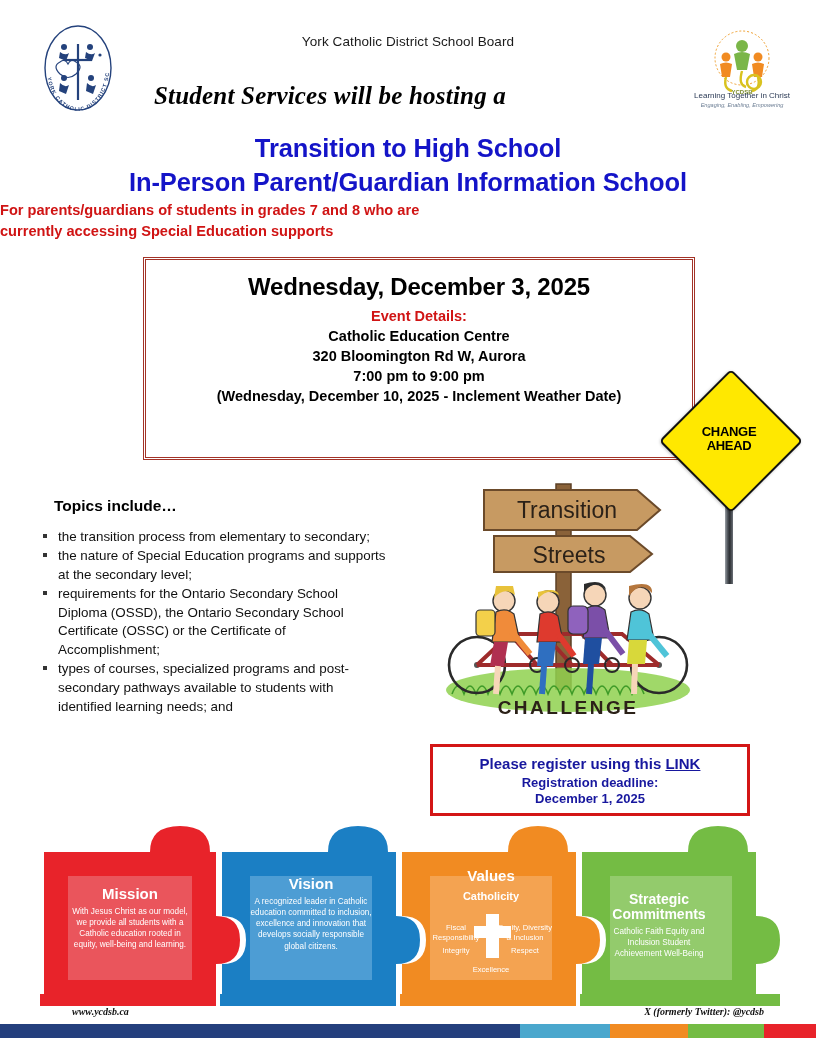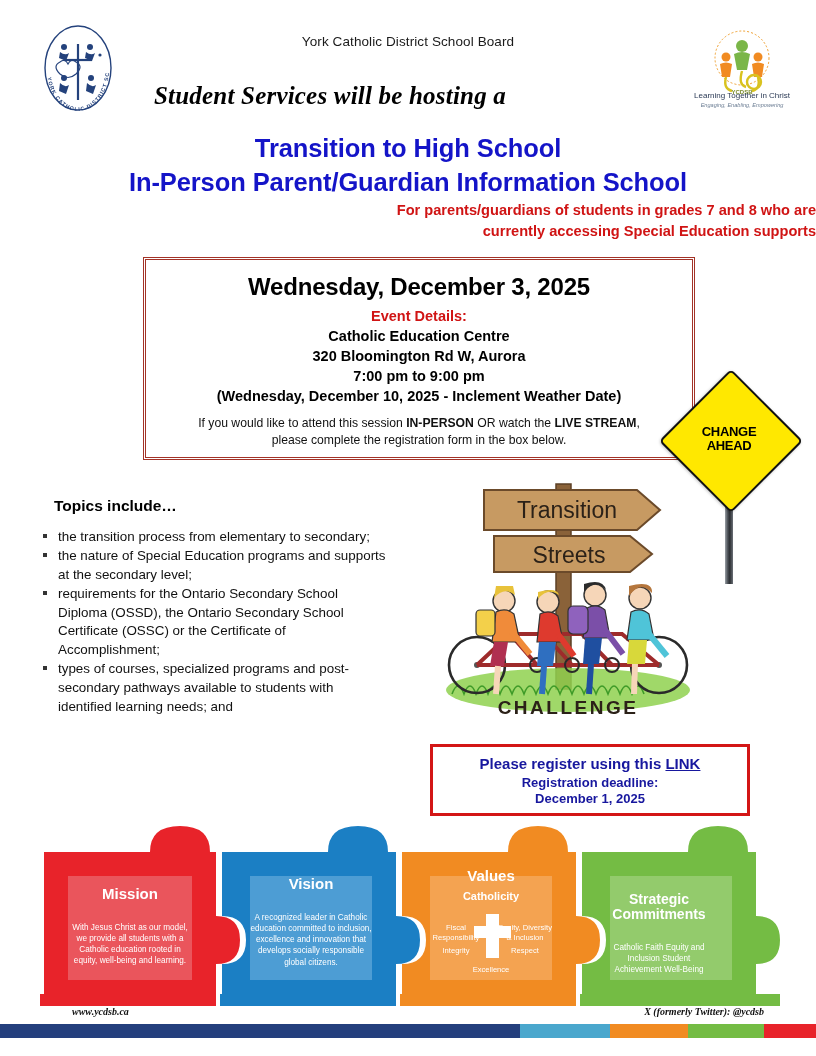--- a/index.html
+++ b/index.html
@@ -21,21 +21,21 @@
     font-family:"Liberation Serif","DejaVu Serif",serif;
     font-style:italic;font-weight:bold;font-size:25px;color:#000;
     letter-spacing:.2px;
   }
   .title-main{
     position:absolute;left:0;top:132px;width:816px;text-align:center;
     font-weight:bold;font-size:25.5px;color:#1414c8;line-height:1.32;
     letter-spacing:-.1px;
   }
   .title-sub{
-    position:absolute;left:0;top:200px;width:816px;text-align:right;
+    position:absolute;left:0;top:200px;width:816px;text-align:left;
     font-weight:bold;font-size:14.6px;color:#d01414;line-height:1.45;
   }
 
   
   .logo-left{position:absolute;left:34px;top:22px;width:88px;height:96px;}
   .logo-right{position:absolute;left:690px;top:24px;width:104px;height:92px;}
   .lr-tag{position:absolute;left:680px;top:91px;width:124px;text-align:center;
     font-size:8px;color:#2b3a55;line-height:1.25;}
   .lr-tag .sub{font-size:5.6px;font-style:italic;color:#6b7d93;display:block;margin-top:1px;}
 
@@ -109,21 +109,21 @@
   .reg-l1{font-weight:bold;font-size:15px;color:#17179e;}
   .reg-l1 a{color:#17179e;text-decoration:underline;}
   .reg-l2{font-weight:bold;font-size:13px;color:#17179e;margin-top:3px;}
   .reg-l3{font-weight:bold;font-size:13px;color:#17179e;margin-top:1px;}
 
   
   .puzzle{position:absolute;left:40px;top:824px;width:740px;height:180px;}
   .pz-text{position:absolute;text-align:center;color:#fff;pointer-events:none;}
   .pz-title{font-weight:bold;font-size:15px;line-height:1.1;display:block;}
   .pz-title.two{font-size:14px;}
-  .pz-body{font-size:8.2px;line-height:1.38;display:block;margin-top:19px;}
+  .pz-body{font-size:8.2px;line-height:1.38;display:block;margin-top:3px;}
 
   .foot-bar{position:absolute;left:40px;top:994px;width:740px;height:12px;}
   .fb-seg{position:absolute;top:0;height:12px;}
   .foot-url{
     position:absolute;left:72px;top:1006px;font-size:10px;font-weight:bold;font-style:italic;
     font-family:"Liberation Serif","DejaVu Serif",serif;color:#111;
   }
   .foot-tw{
     position:absolute;right:52px;top:1006px;font-size:10px;font-weight:bold;font-style:italic;
     font-family:"Liberation Serif","DejaVu Serif",serif;color:#111;
@@ -196,24 +196,20 @@
     <div>currently accessing Special Education supports</div>
   </div>
 
   <div class="event-box">
     <div class="ev-date">Wednesday, December 3, 2025</div>
     <div class="ev-details">Event Details:</div>
     <div class="ev-line">Catholic Education Centre</div>
     <div class="ev-line">320 Bloomington Rd W, Aurora</div>
     <div class="ev-line">7:00 pm to 9:00 pm</div>
     <div class="ev-line">(Wednesday, December 10, 2025 - Inclement Weather Date)</div>
-    <div class="ev-note">
-      <span>If you would like to attend this session </span><b>IN-PERSON</b><span> OR watch the </span><b>LIVE STREAM</b><span>,</span>
-      <div>please complete the registration form in the box below.</div>
-    </div>
   </div>
 
   <div class="sign-wrap">
     <div class="sign-post"></div>
     <div class="sign-diamond"></div>
     <div class="sign-text">
       <span>CHANGE</span>
       <span>AHEAD</span>
     </div>
   </div>

